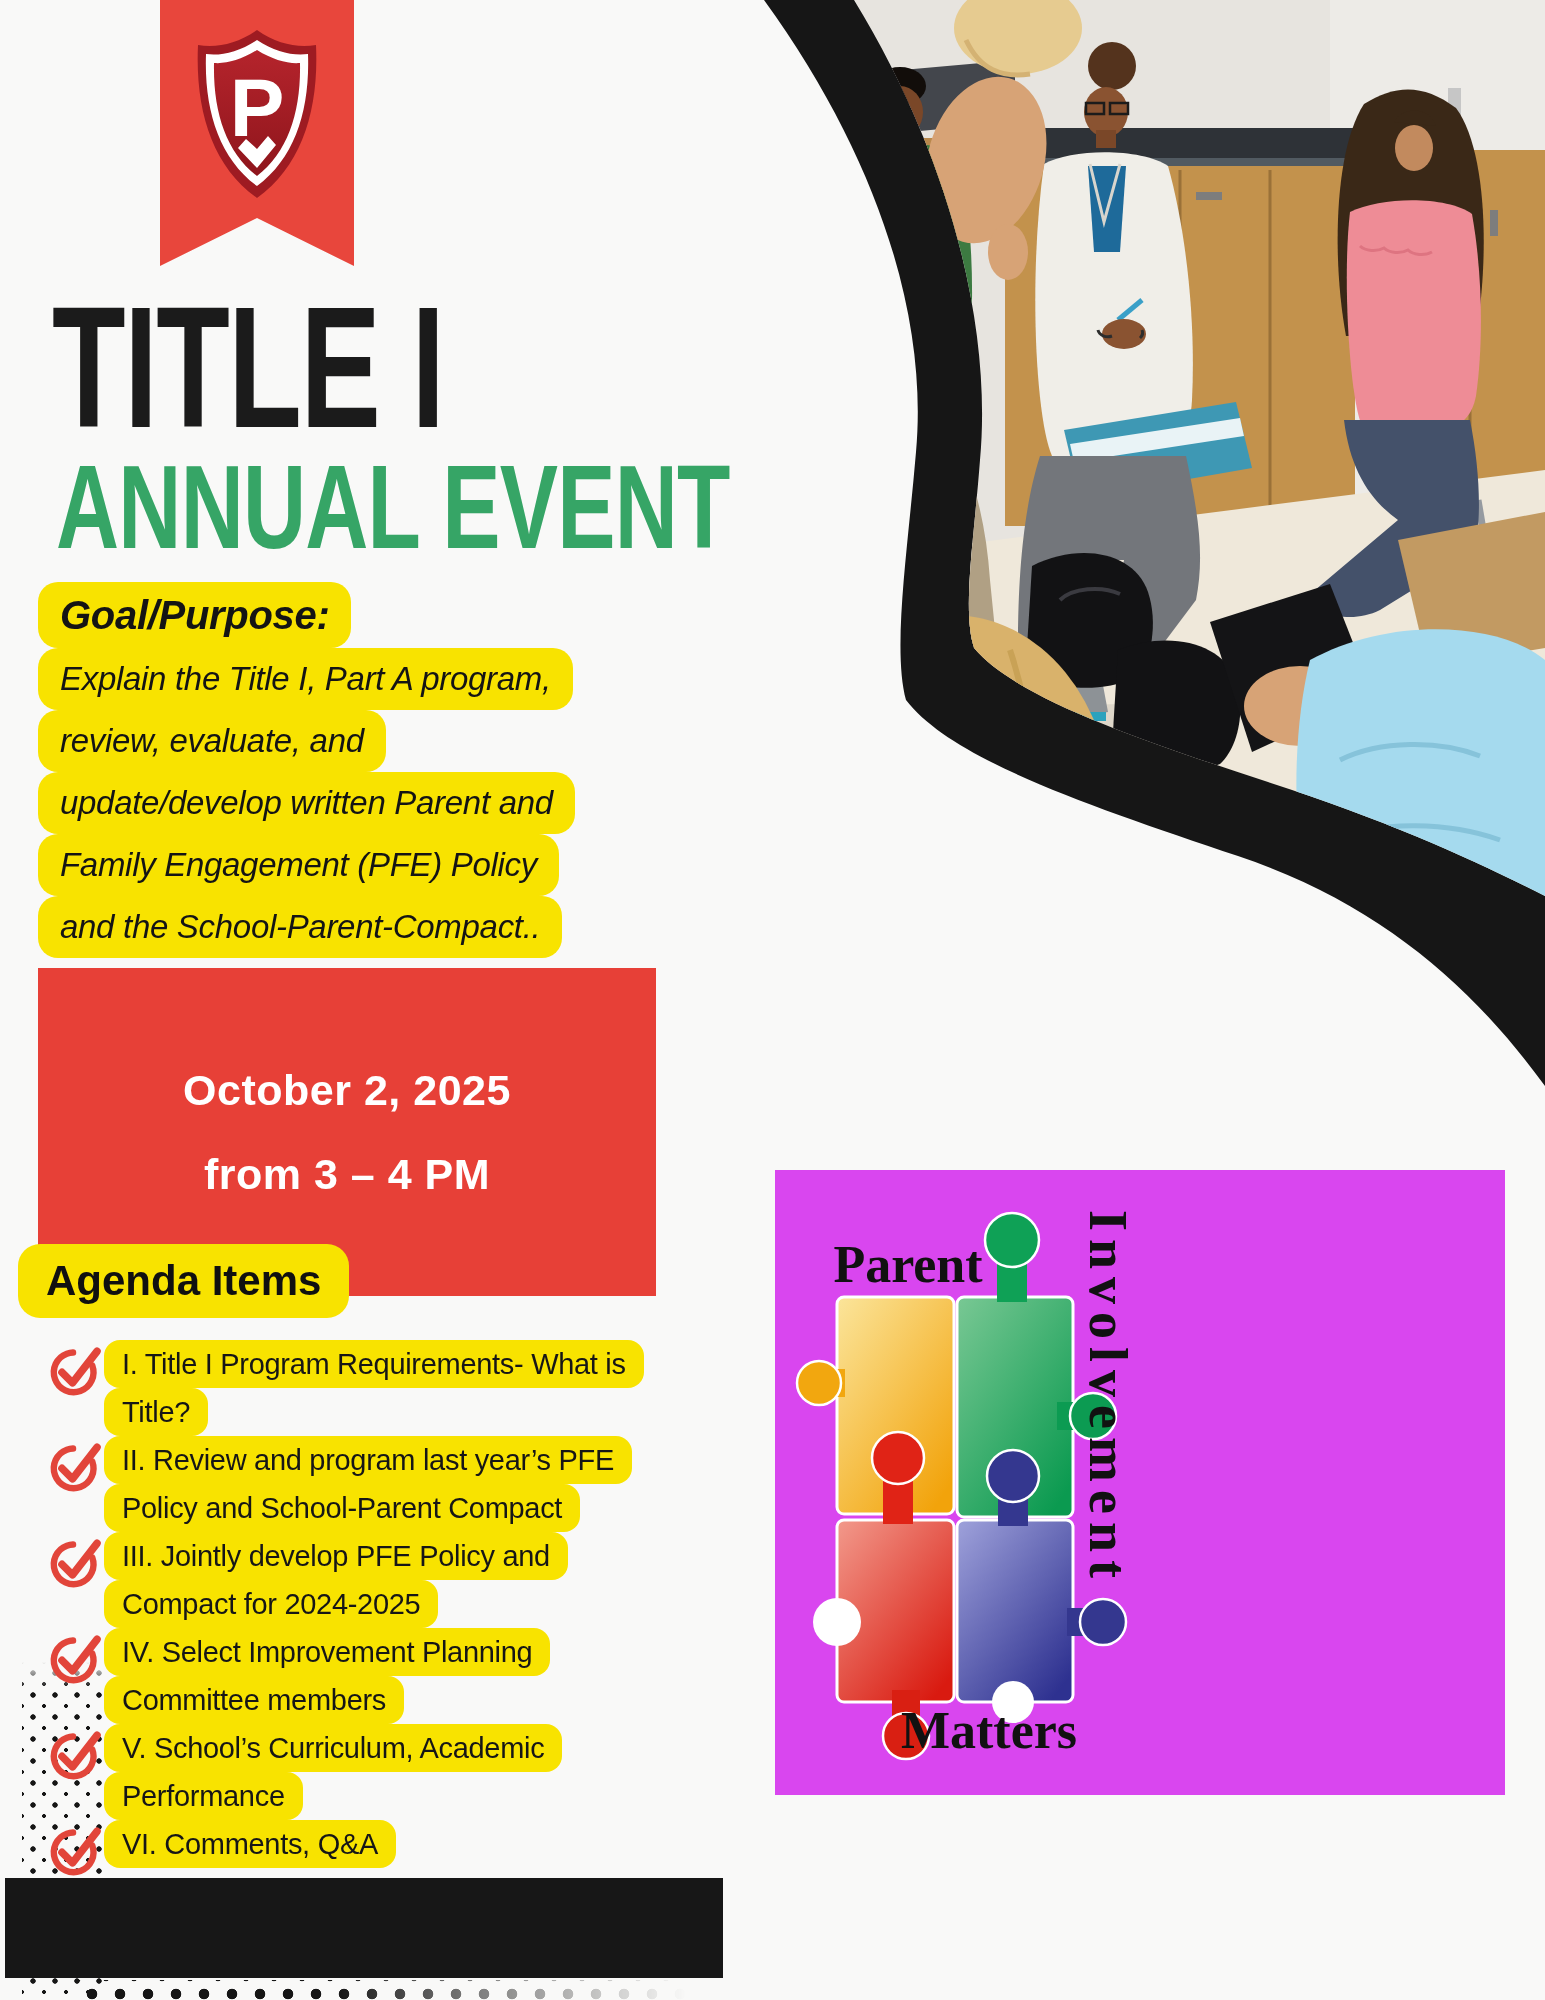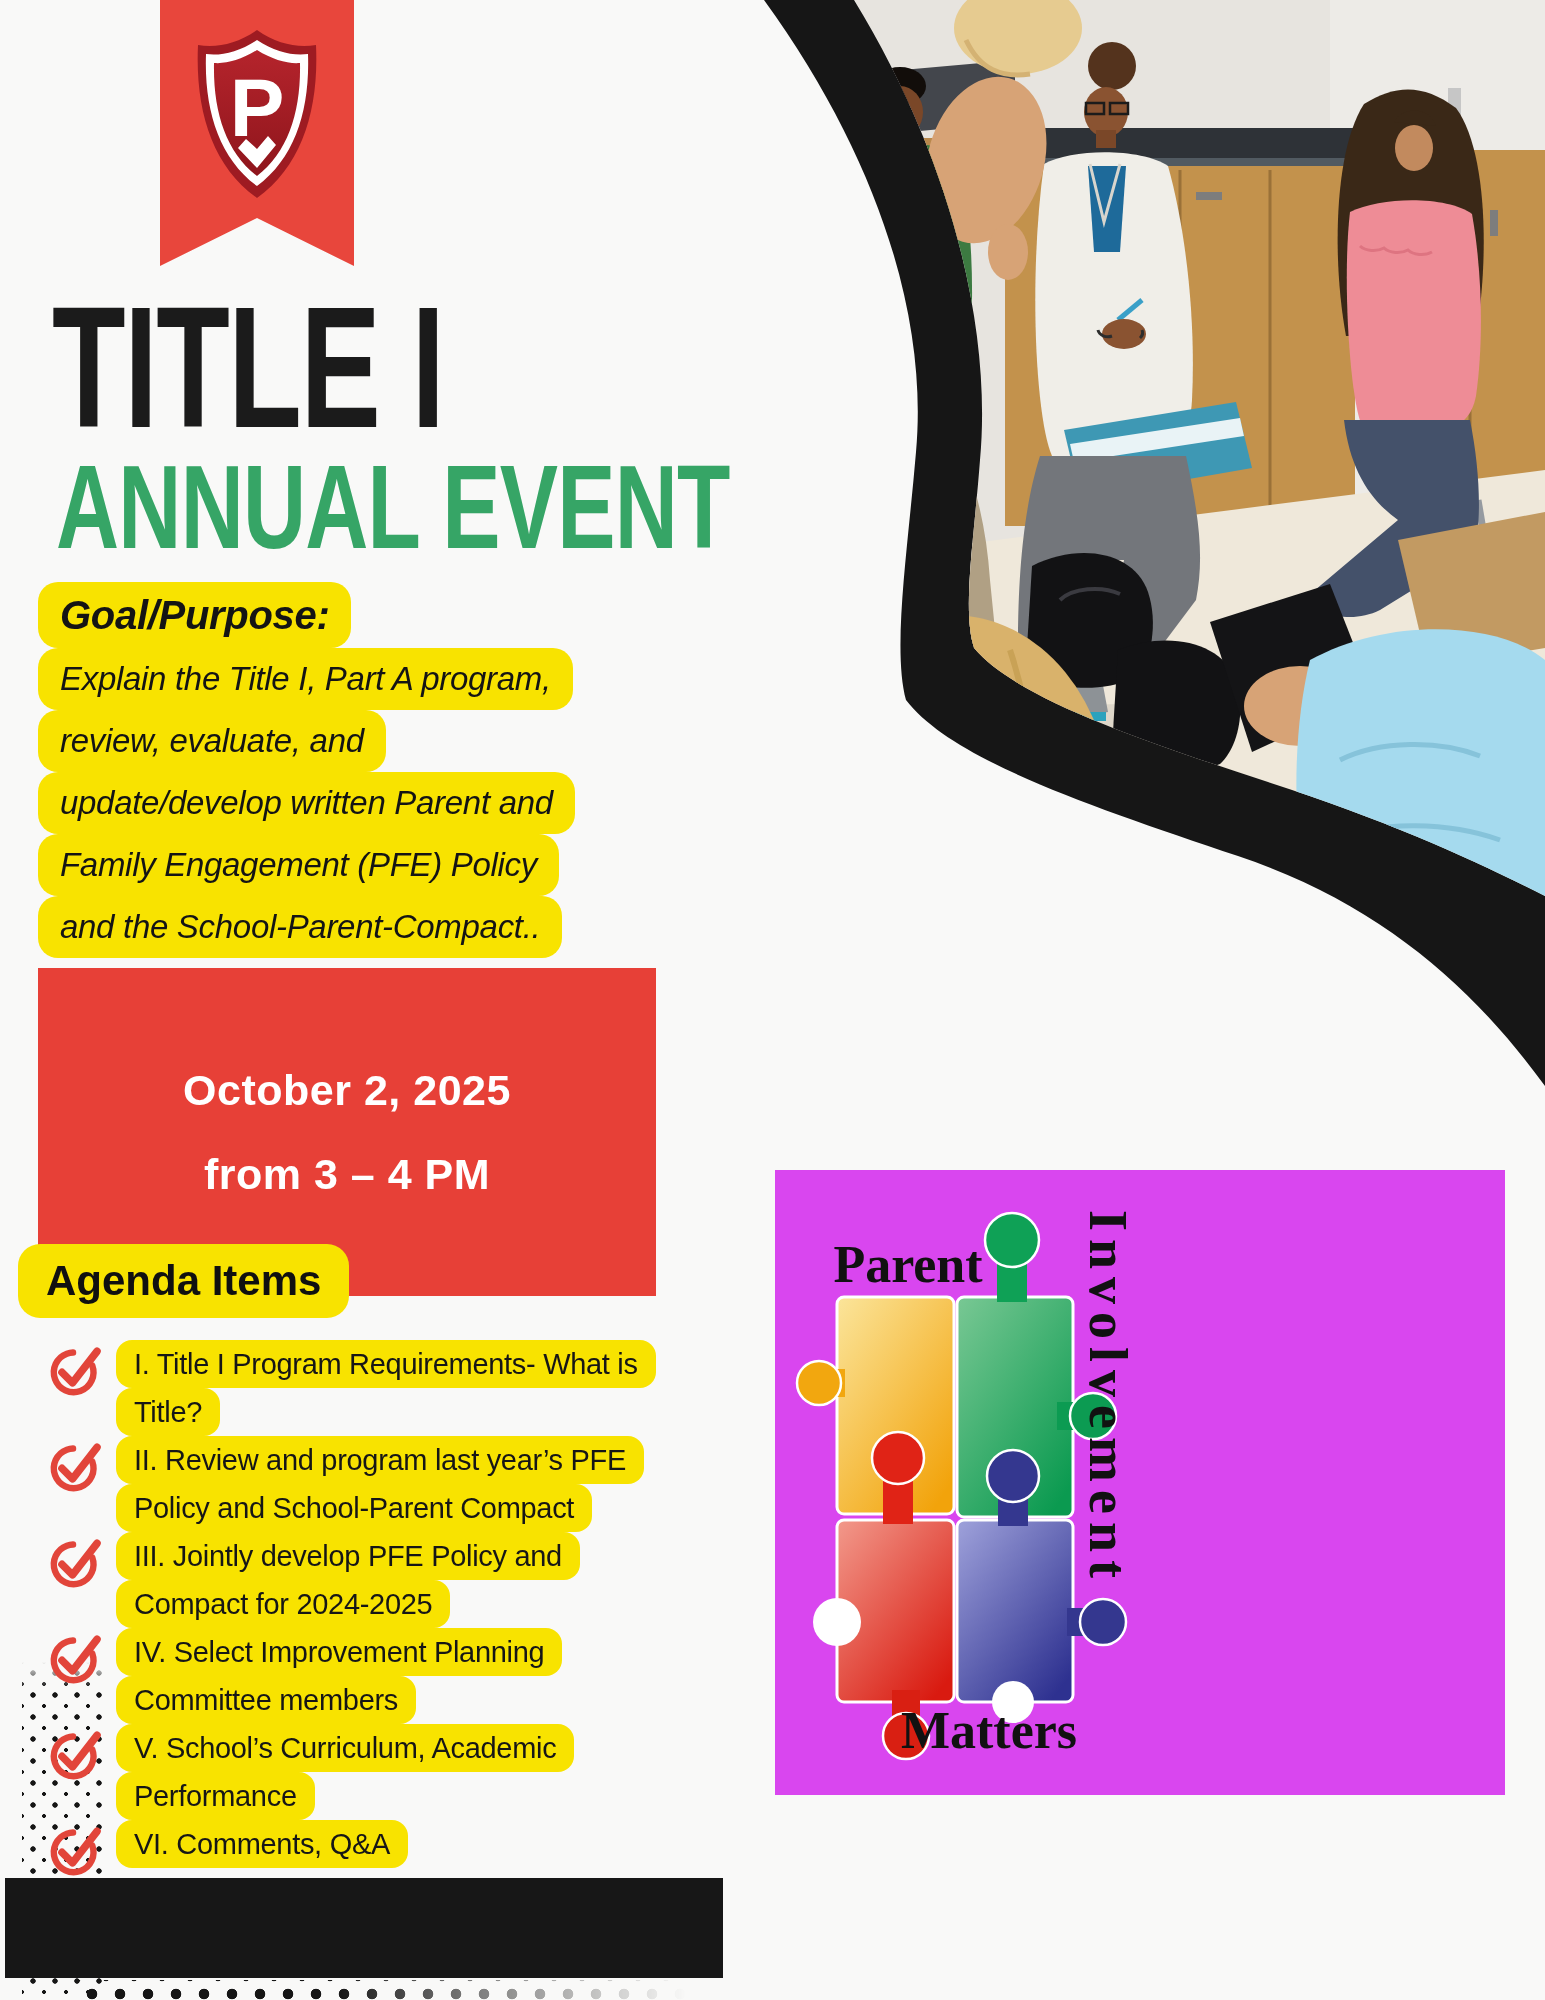--- a/index.html
+++ b/index.html
@@ -25,21 +25,21 @@
     font-style:italic;font-size:33px;line-height:50px;letter-spacing:-.3px;white-space:nowrap;color:#141414;}
   .hl.head{font-weight:700;font-size:40px;line-height:54px;}
   
   .datebox{left:38px;top:968px;width:618px;height:328px;background:#E74037;z-index:2;
     display:flex;flex-direction:column;justify-content:center;align-items:center;gap:26px;}
   .datebox div{color:#fff;font-weight:700;font-size:43px;line-height:58px;letter-spacing:.5px;}
   
   .agenda-head{left:18px;top:1228px;background:#F8E300;border-radius:22px;padding:10px 28px;
     font-size:42px;font-weight:700;line-height:54px;color:#101010;z-index:4;white-space:nowrap;margin-top:16px;}
   .agenda{left:48px;top:1340px;z-index:4;}
-  .aitem{display:flex;align-items:flex-start;gap:12px;}
+  .aitem{display:flex;align-items:flex-start;gap:0;}
   .aitem svg{flex:0 0 auto;margin-top:2px;}
   .achip{display:table;background:#F8E300;border-radius:16px;padding:4px 18px;
     font-size:29px;line-height:40px;letter-spacing:-.3px;white-space:nowrap;color:#161616;}
   
   .footer{left:5px;top:1878px;width:718px;height:100px;background:#171717;z-index:3;}
   .dots-left{left:22px;top:1662px;width:86px;height:336px;z-index:2;
     background-image:radial-gradient(circle,#161616 2.4px,transparent 3px),radial-gradient(circle,#161616 1.7px,transparent 2.2px);
     background-size:22px 22px,22px 22px;background-position:0 0,11px 11px;
     -webkit-mask-image:linear-gradient(to bottom,transparent 0,#000 26px,#000 100%);
     mask-image:linear-gradient(to bottom,transparent 0,#000 26px,#000 100%);}

